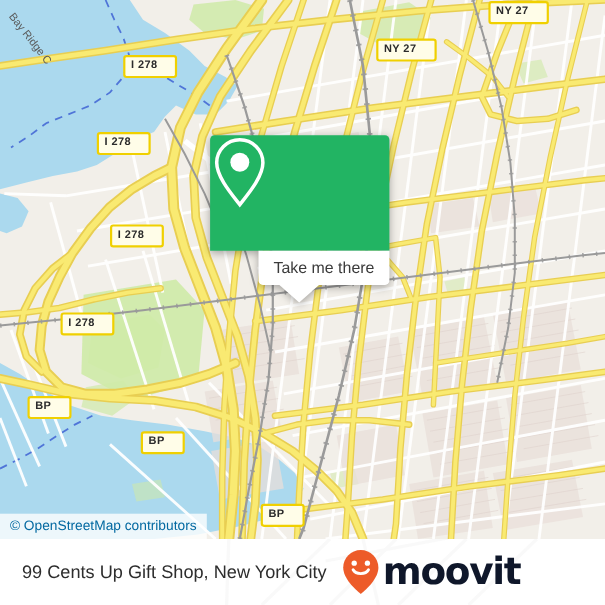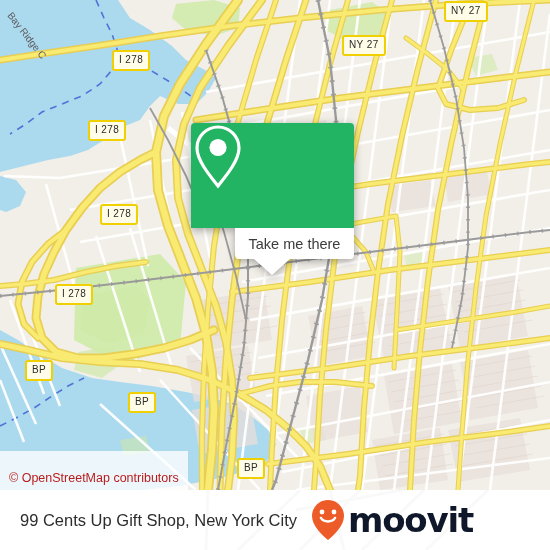--- a/index.html
+++ b/index.html
@@ -18,45 +18,45 @@
   #map svg { position:absolute; left:0; top:0; }
 
   
   .shield {
     position:absolute;
     background:#fffde8;
     border:2px solid #f0d000;
     border-radius:3px;
     color:#2b2b2b;
     font-size:10px;
-    font-weight:normal;
+    font-weight:bold;
     letter-spacing:.4px;
     line-height:14px;
-    padding:1px 5px 2px 5px;
+    padding:1px 16px 2px 5px;
     white-space:nowrap;
     font-family:"Liberation Sans", sans-serif;
   }
 
   
   .water-label {
     position:absolute;
     color:#5a5a5a;
     font-size:10px;
     white-space:nowrap;
     font-family:"Liberation Sans", sans-serif;
   }
 
   
   #attribution {
     position:absolute; left:0; bottom:0;
     background:rgba(255,255,255,0.78);
-    color:#b91c1c;
+    color:#0369a1;
     font-size:12.5px;
     line-height:20px;
-    padding:17px 9px 2px 9px;
+    padding:1px 9px 2px 9px;
     white-space:nowrap;
     font-family:"Liberation Sans", sans-serif;
   }
 
   
   #popup {
     position:absolute; left:191px; top:123px;
     width:163px;
     filter:drop-shadow(0 2px 4px rgba(0,0,0,0.33));
   }

